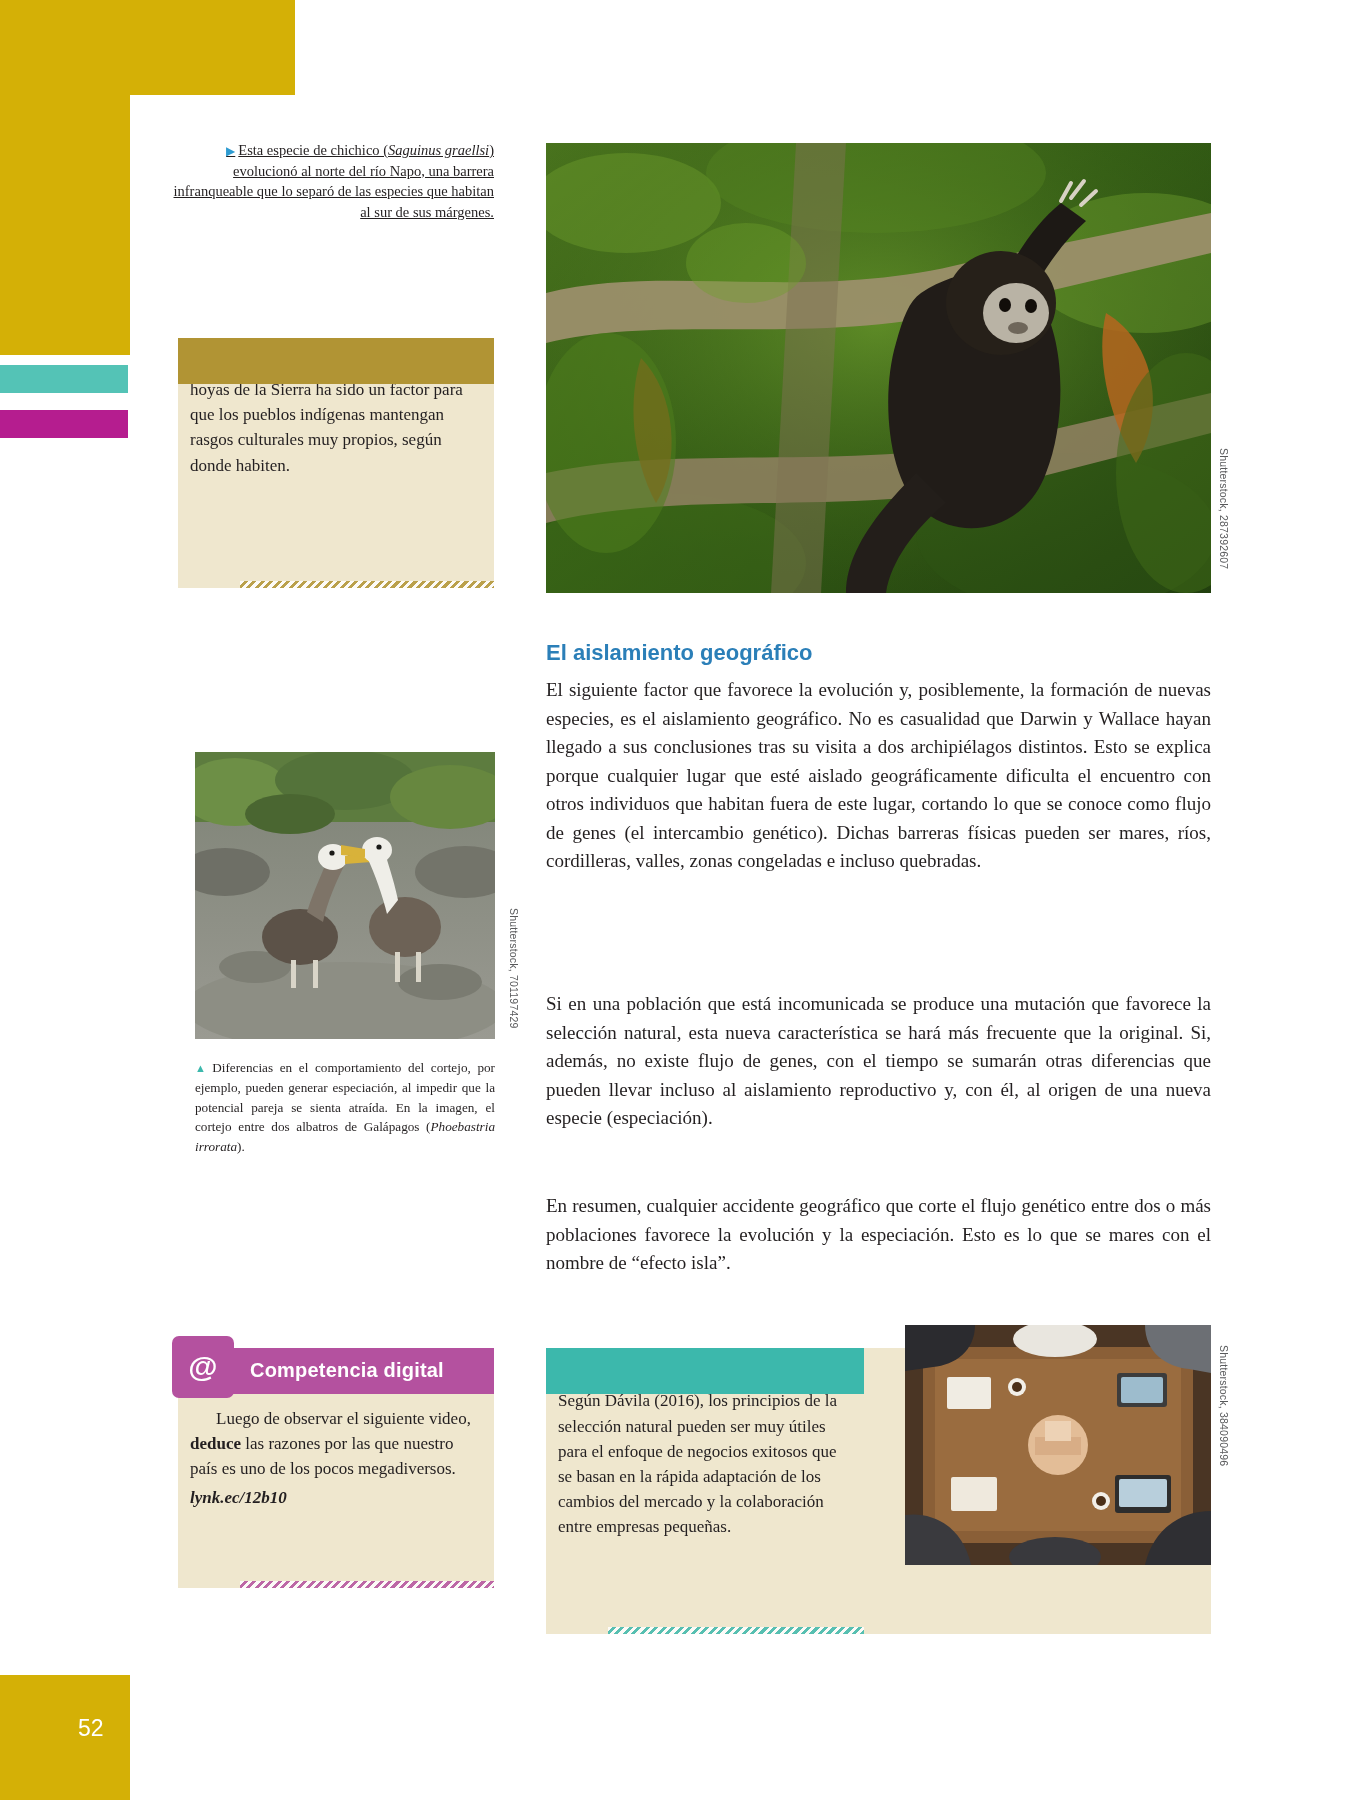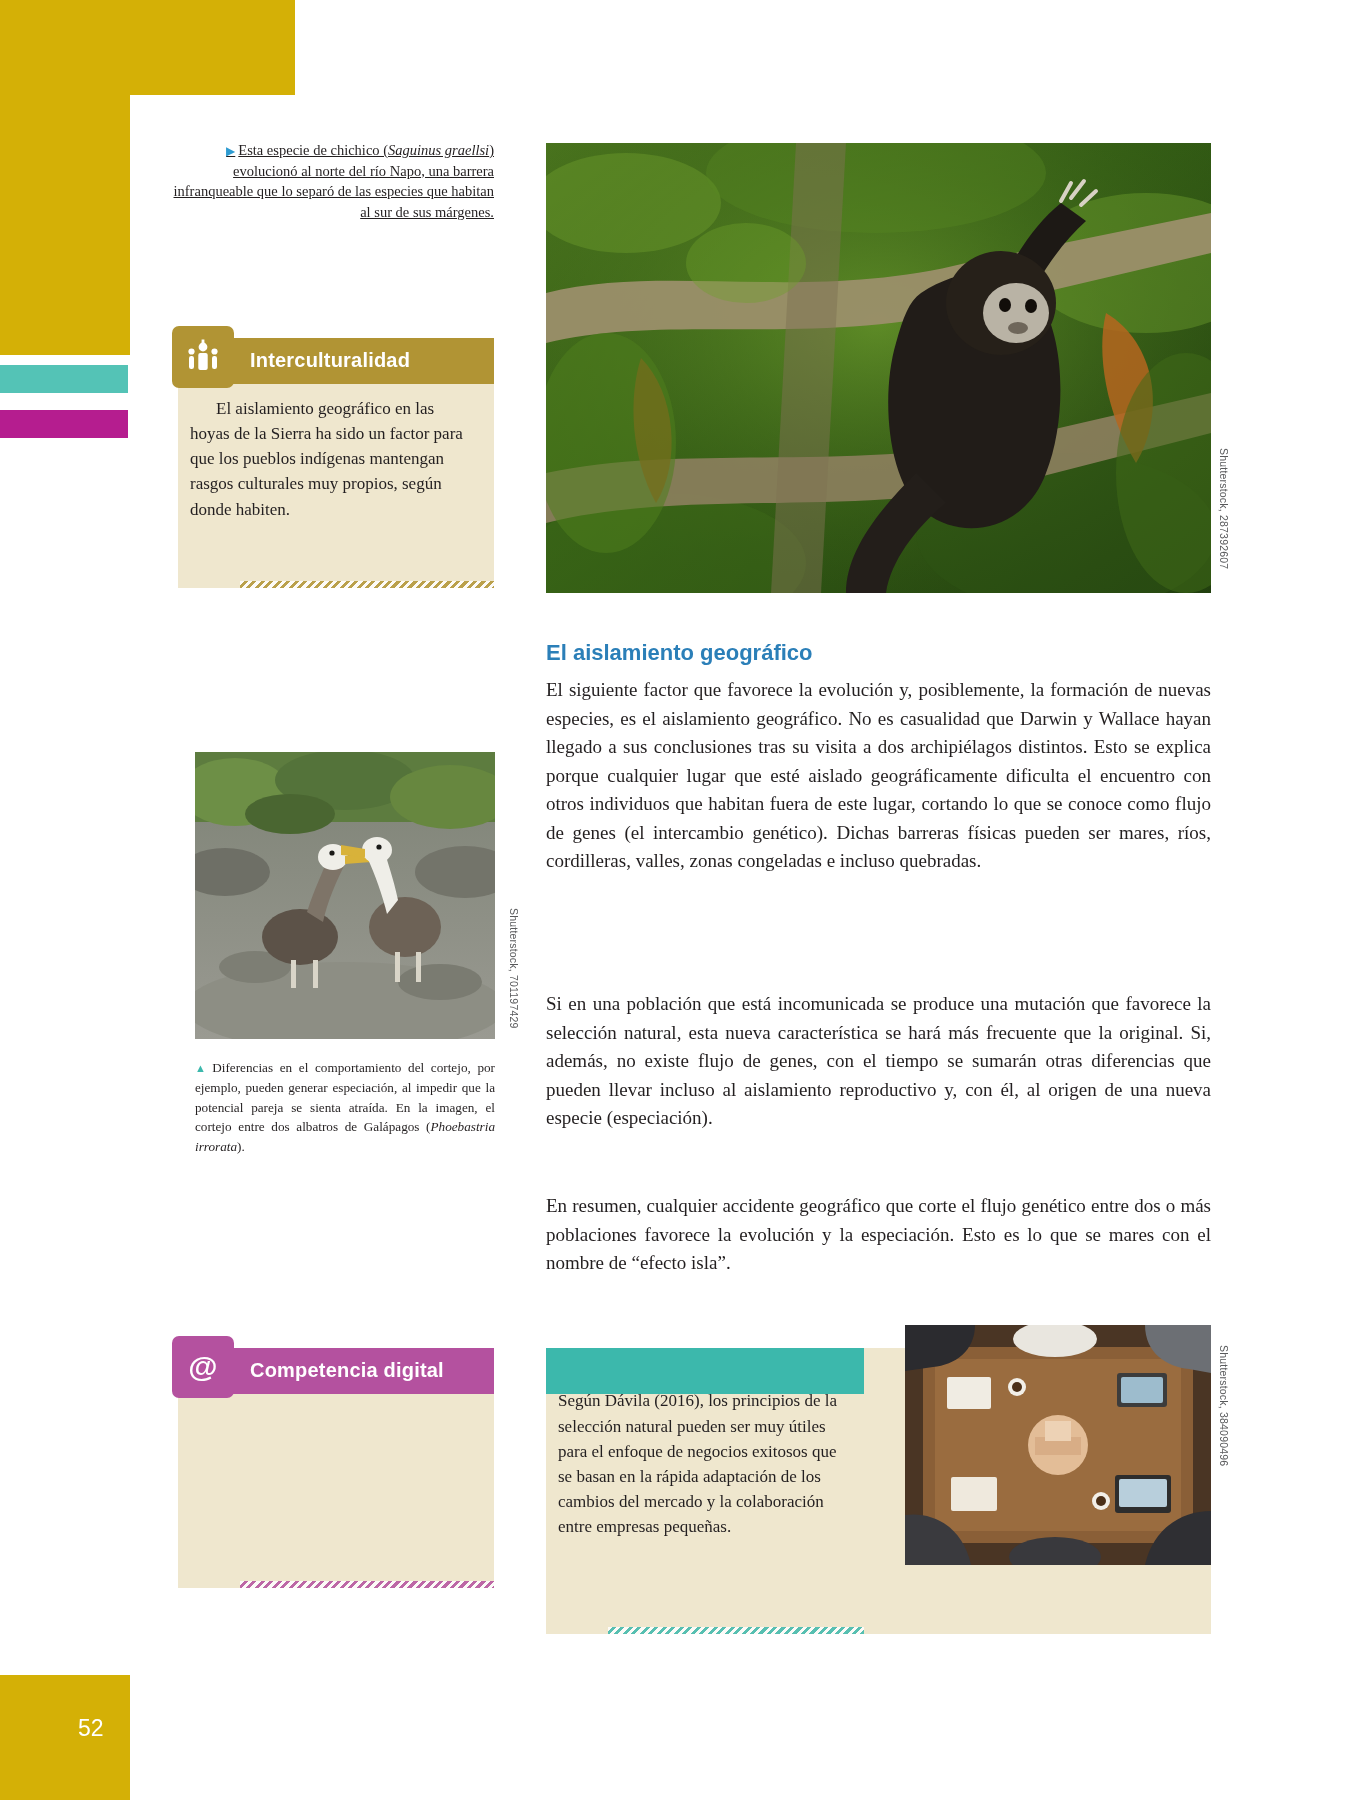--- a/index.html
+++ b/index.html
@@ -316,34 +316,20 @@
     <ellipse cx="60" cy="300" rx="70" ry="110" fill="#4e7d1d" opacity=".55"></ellipse>
     <ellipse cx="640" cy="330" rx="70" ry="120" fill="#3f6a17" opacity=".55"></ellipse>
     <ellipse cx="200" cy="120" rx="60" ry="40" fill="#6f9f2a" opacity=".4"></ellipse>
   </svg>
 </div>
 <div class="credit-vert" id="credit-monkey">Shutterstock, 287392607</div>
 
 <div class="sidebox" id="box-intercultural">
   <div class="hdr-bg"></div>
   <div class="zigzag"></div>
-  <div class="sidebox-header">
-    <div class="icon-badge" id="icon-intercultural">
-      <svg width="36" height="36" viewBox="0 0 36 36">
-        <circle cx="18" cy="8" r="4.4" fill="#ffffff"></circle>
-        <rect x="13.3" y="14" width="9.4" height="17" rx="2" fill="#ffffff"></rect>
-        <rect x="4" y="17" width="5" height="13" rx="2.2" fill="#ffffff"></rect>
-        <rect x="27" y="17" width="5" height="13" rx="2.2" fill="#ffffff"></rect>
-        <circle cx="6.5" cy="12.5" r="3.1" fill="#ffffff"></circle>
-        <circle cx="29.5" cy="12.5" r="3.1" fill="#ffffff"></circle>
-        <rect x="16.6" y="0.5" width="2.8" height="5" fill="#ffffff"></rect>
-      </svg>
-    </div>
-    <div class="sidebox-title" style="margin-left:72px;">Interculturalidad</div>
-  </div>
   <div class="sidebox-body">
     <span class="indent"></span><span>El aislamiento geográfico en las hoyas de la Sierra ha sido un factor para que los pueblos indígenas mantengan rasgos culturales muy propios, según donde habiten.</span>
   </div>
 </div>
 
 <div class="main-head">El aislamiento geográfico</div>
 <div class="main-text" id="para-1">El siguiente factor que favorece la evolución y, posiblemente, la formación de nuevas especies, es el aislamiento geográfico. No es casualidad que Darwin y Wallace hayan llegado a sus conclusiones tras su visita a dos archipiélagos distintos. Esto se explica porque cualquier lugar que esté aislado geográficamente dificulta el encuentro con otros individuos que habitan fuera de este lugar, cortando lo que se conoce como flujo de genes (el intercambio genético). Dichas barreras físicas pueden ser mares, ríos, cordilleras, valles, zonas congeladas e incluso quebradas.</div>
 <div class="main-text" id="para-2">Si en una población que está incomunicada se produce una mutación que favorece la selección natural, esta nueva característica se hará más frecuente que la original. Si, además, no existe flujo de genes, con el tiempo se sumarán otras diferencias que pueden llevar incluso al aislamiento reproductivo y, con él, al origen de una nueva especie (especiación).</div>
 <div class="main-text" id="para-3">En resumen, cualquier accidente geográfico que corte el flujo genético entre dos o más poblaciones favorece la evolución y la especiación. Esto es lo que se mares con el nombre de “efecto isla”.</div>
 
@@ -391,20 +377,24 @@
 <div class="caption-albatros">
   <span class="arrow-up">▲</span><span>Diferencias en el comportamiento del cortejo, por ejemplo, pueden generar especiación, al impedir que la potencial pareja se sienta atraída. En la imagen, el cortejo entre dos albatros de Galápagos (</span><span class="italic">Phoebastria irrorata</span><span>).</span>
 </div>
 
 <div class="sidebox" id="box-digital">
   <div class="hdr-bg"></div>
   <div class="zigzag"></div>
   <div class="sidebox-header">
     <div class="icon-badge" id="icon-digital">@</div>
     <div class="sidebox-title" style="margin-left:72px;">Competencia digital</div>
+  </div>
+  <div class="sidebox-body">
+    <span class="indent"></span><span>Luego de observar el siguiente video, </span><strong>deduce</strong><span> las razones por las que nuestro país es uno de los pocos megadiversos.</span>
+    <div style="font-style:italic;font-weight:bold;margin-top:4px;">lynk.ec/12b10</div>
   </div>
 </div>
 
 <div class="sidebox" id="box-interdisc">
   <div class="hdr-bg"></div>
   <div class="zigzag"></div>
   <div class="sidebox-body">
     <span class="subhead">Biología y Mercadotecnia</span>
     <span>Según Dávila (2016), los principios de la selección natural pueden ser muy útiles para el enfoque de negocios exitosos que se basan en la rápida adaptación de los cambios del mercado y la colaboración entre empresas pequeñas.</span>
   </div>

